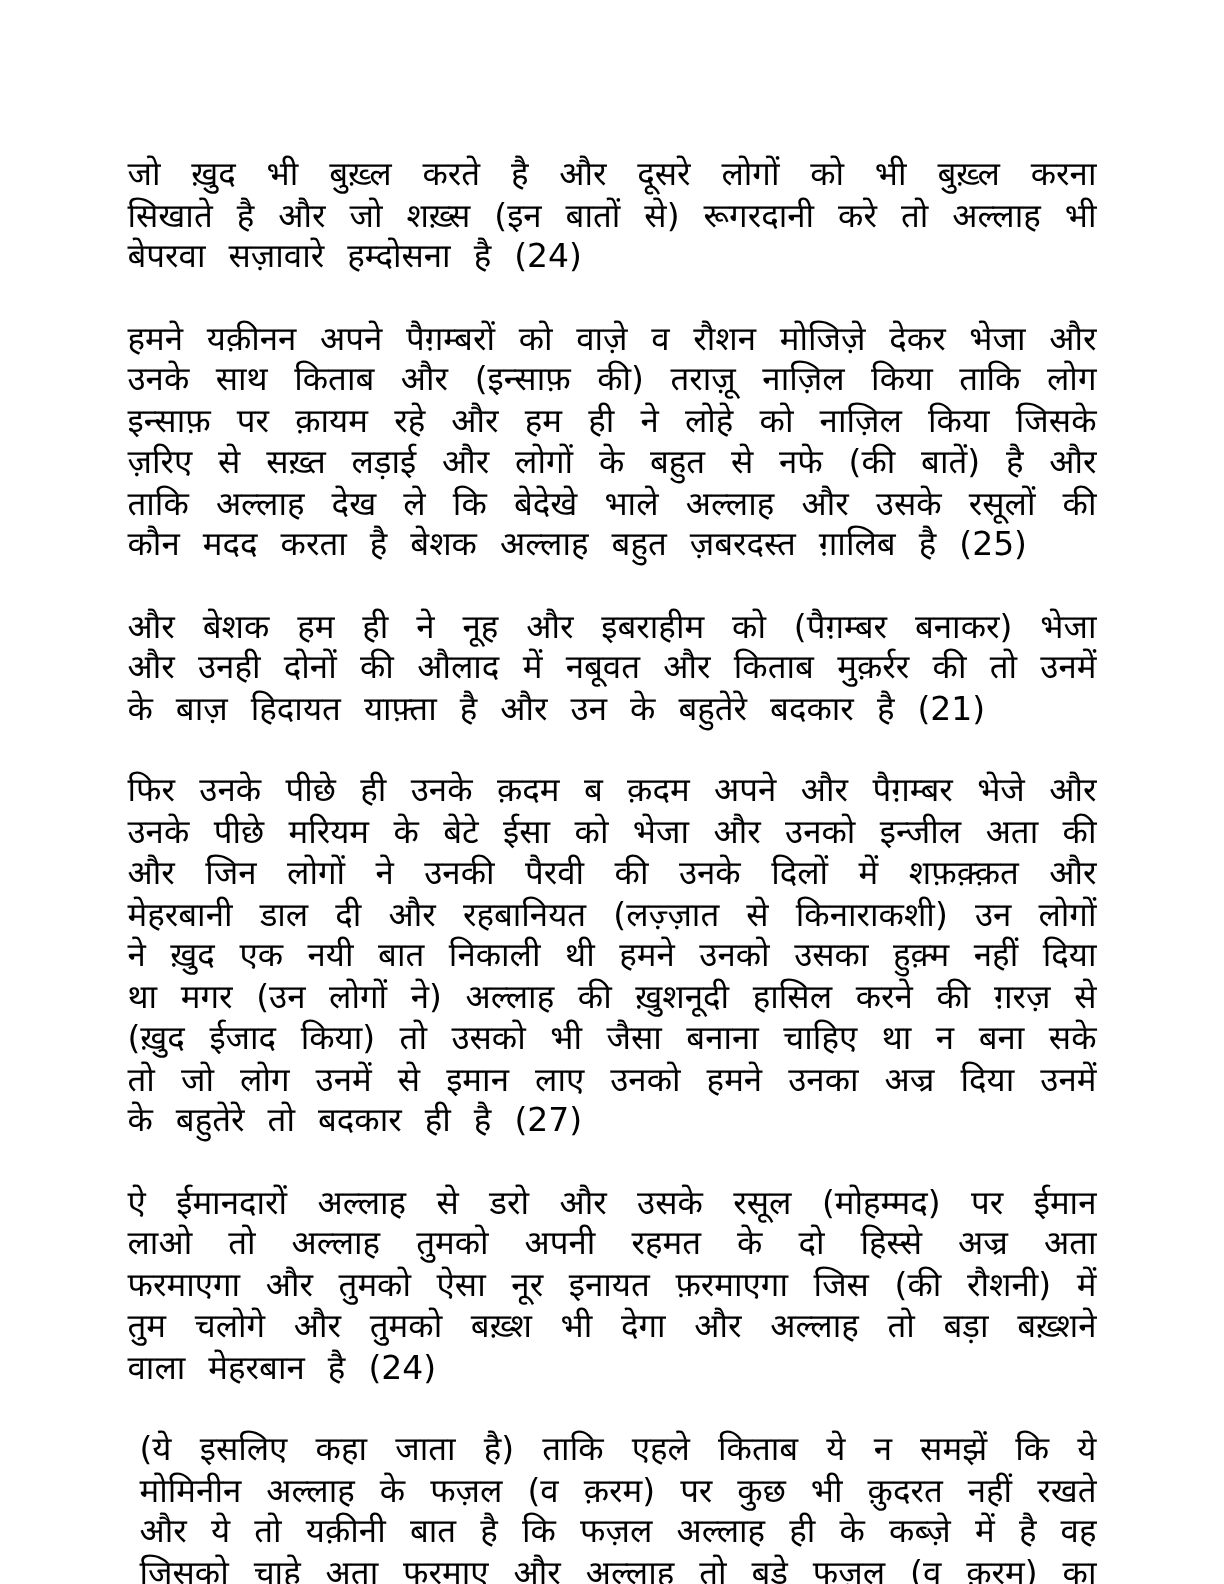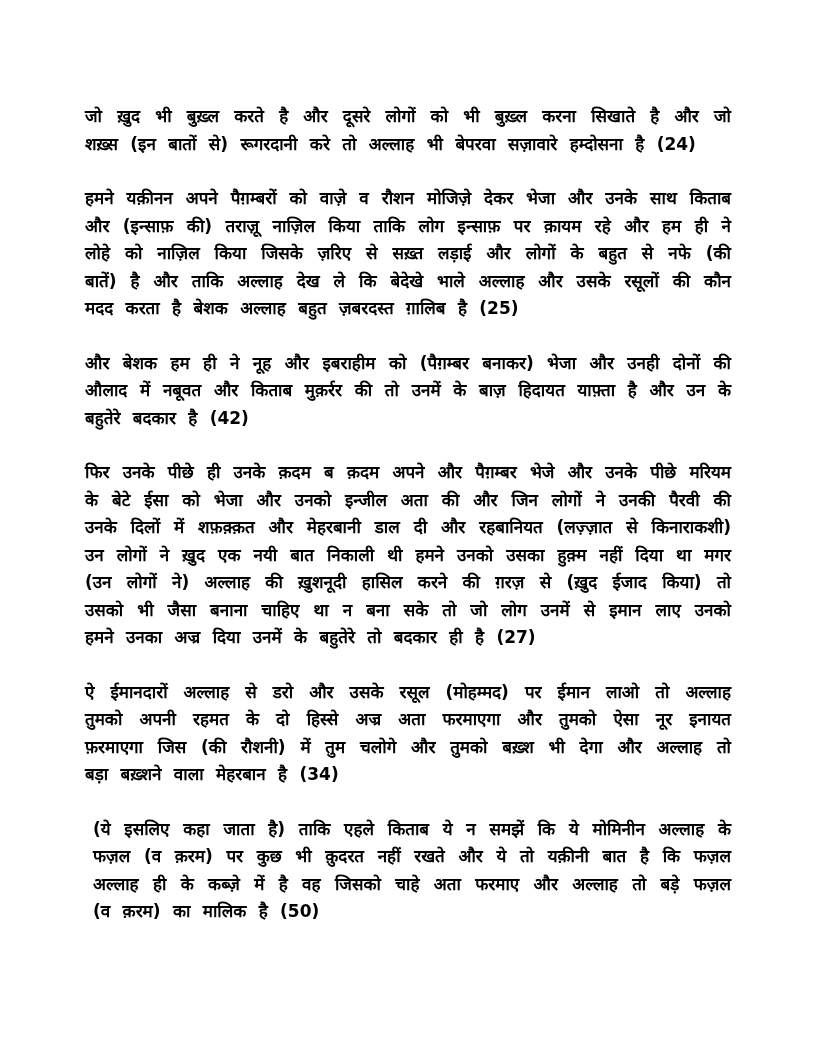--- a/index.html
+++ b/index.html
@@ -17,41 +17,41 @@
     box-sizing: border-box;
     padding: 103px 85px 0 85px;
     overflow: hidden;
     font-family: "DejaVu Sans", sans-serif;
   }
   .text-block {
     width: 646px;
   }
   p.verse {
     margin: 0 0 27px 0;
-    font-size: 17px;
+    font-size: 22px;
     line-height: 27.5px;
     color: #000000;
     text-align: justify;
     text-justify: inter-word;
     word-spacing: 0.38em;
-    font-weight: 700;
+    font-weight: 400;
     -webkit-font-smoothing: antialiased;
   }
   p.verse.indented {
     padding-left: 8px;
   }
   p.verse:last-child {
     margin-bottom: 0;
   }
 </style>
 </head>
 <body>
 
 <div class="page">
   <div class="text-block" id="text-block">
       <p class="verse">जो ख़ुद भी बुख़्ल करते है और दूसरे लोगों को भी बुख़्ल करना सिखाते है और जो शख़्स (इन बातों से) रूगरदानी करे तो अल्लाह भी बेपरवा सज़ावारे हम्दोसना है  (24)</p>
       <p class="verse">हमने यक़ीनन अपने पैग़म्बरों को वाज़े व रौशन मोजिज़े देकर भेजा और उनके साथ किताब और (इन्साफ़ की) तराजू़ नाज़िल किया ताकि लोग इन्साफ़ पर क़ायम रहे और हम ही ने लोहे को नाज़िल किया जिसके ज़रिए से सख़्त लड़ाई और लोगों के बहुत से नफे (की बातें) है और ताकि अल्लाह देख ले कि बेदेखे भाले अल्लाह और उसके रसूलों की कौन मदद करता है बेशक अल्लाह बहुत ज़बरदस्त ग़ालिब है  (25)</p>
-      <p class="verse">और बेशक हम ही ने नूह और इबराहीम को (पैग़म्बर बनाकर) भेजा और उनही दोनों की औलाद में नबूवत और किताब मुक़र्रर की तो उनमें के बाज़ हिदायत याफ़्ता है और उन के बहुतेरे बदकार है (42)</p>
+      <p class="verse">और बेशक हम ही ने नूह और इबराहीम को (पैग़म्बर बनाकर) भेजा और उनही दोनों की औलाद में नबूवत और किताब मुक़र्रर की तो उनमें के बाज़ हिदायत याफ़्ता है और उन के बहुतेरे बदकार है (21)</p>
       <p class="verse">फिर उनके पीछे ही उनके क़दम ब क़दम अपने और पैग़म्बर भेजे और उनके पीछे मरियम के बेटे ईसा को भेजा और उनको इन्जील अता की और जिन लोगों ने उनकी पैरवी की उनके दिलों में शफ़क़्क़त और मेहरबानी डाल दी और रहबानियत (लज़्ज़ात से किनाराकशी) उन लोगों ने ख़ुद एक नयी बात निकाली थी हमने उनको उसका हुक़्म नहीं दिया था मगर (उन लोगों ने) अल्लाह की ख़ुशनूदी हासिल करने की ग़रज़ से (ख़ुद ईजाद किया) तो उसको भी जैसा बनाना चाहिए था न बना सके तो जो लोग उनमें से इमान लाए उनको हमने उनका अज्र दिया उनमें के बहुतेरे तो बदकार ही है  (27)</p>
-      <p class="verse">ऐ ईमानदारों अल्लाह से डरो और उसके रसूल (मोहम्मद) पर ईमान लाओ तो अल्लाह तुमको अपनी रहमत के दो हिस्से अज्र अता फरमाएगा और तुमको ऐसा नूर इनायत फ़रमाएगा जिस (की रौशनी) में तुम चलोगे और तुमको बख़्श भी देगा और अल्लाह तो बड़ा बख़्शने वाला मेहरबान है  (34)</p>
+      <p class="verse">ऐ ईमानदारों अल्लाह से डरो और उसके रसूल (मोहम्मद) पर ईमान लाओ तो अल्लाह तुमको अपनी रहमत के दो हिस्से अज्र अता फरमाएगा और तुमको ऐसा नूर इनायत फ़रमाएगा जिस (की रौशनी) में तुम चलोगे और तुमको बख़्श भी देगा और अल्लाह तो बड़ा बख़्शने वाला मेहरबान है  (24)</p>
       <p class="verse indented">(ये इसलिए कहा जाता है) ताकि एहले किताब ये न समझें कि ये मोमिनीन अल्लाह के फज़ल (व क़रम) पर कुछ भी क़ुदरत नहीं रखते और ये तो यक़ीनी बात है कि फज़ल अल्लाह ही के कब्ज़े में है वह जिसको चाहे अता फरमाए और अल्लाह तो बड़े फज़ल (व क़रम) का मालिक है  (50)</p>
     </div>
 </div>
 
 </body></html>

